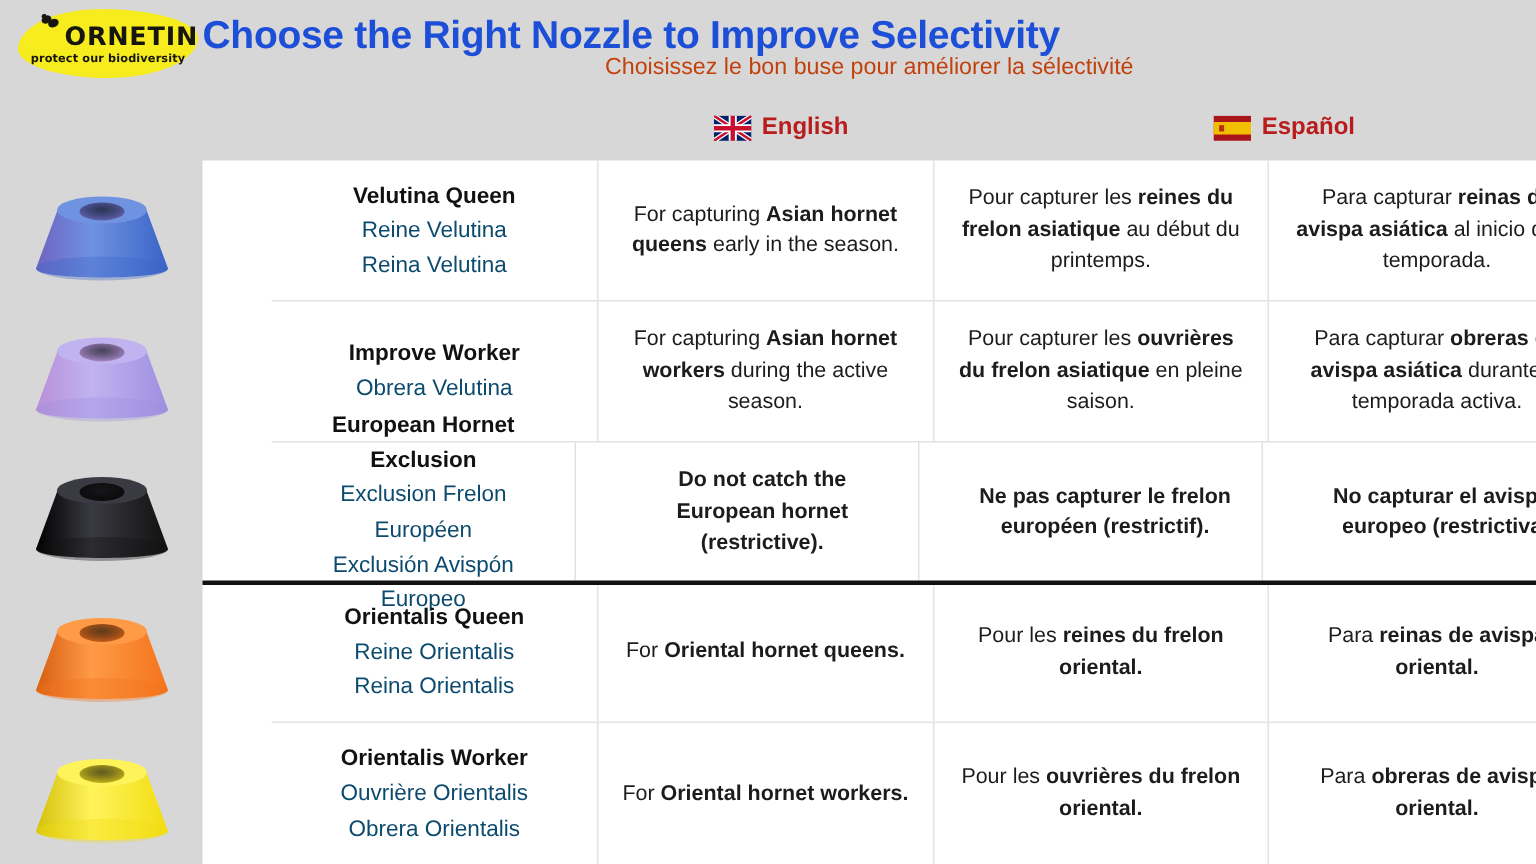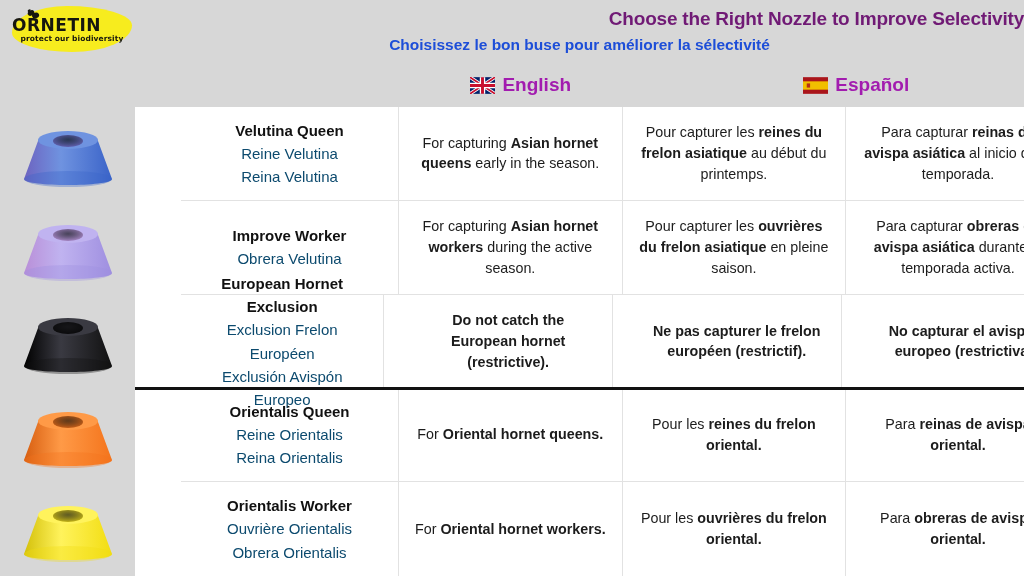--- a/index.html
+++ b/index.html
@@ -14,49 +14,49 @@
 
   
   .logo-wrap { position: absolute; left: 12px; top: 6px; width: 120px; height: 46px; }
   .logo-blob {
     position: absolute; inset: 0;
     background: #f7ec1e;
     border-radius: 46% 54% 50% 50% / 58% 42% 58% 42%;
   }
   .logo-text {
     position: absolute; left: 0; top: 9px; width: 120px;
-    text-align: left;
+    text-align: right;
     font-size: 17px; font-weight: 700; letter-spacing: 0.5px;
     color: #16160f; font-family: "DejaVu Sans", sans-serif;
   }
   .logo-tag {
     position: absolute; left: 0; top: 28px; width: 120px;
     text-align: center;
     font-size: 7.5px; font-weight: 700; letter-spacing: 0.1px;
     color: #16160f; font-family: "DejaVu Sans", sans-serif;
   }
   .logo-bee { position: absolute; left: 13px; top: 3px; }
 
   
   .title {
     position: absolute; left: 135px; top: 8px; width: 889px;
-    text-align: right;
-    font-size: 19px; font-weight: 700; letter-spacing: -0.2px;
-    color: #701a75;
+    text-align: left;
+    font-size: 26px; font-weight: 700; letter-spacing: -0.2px;
+    color: #1d4ed8;
   }
   .subtitle {
     position: absolute; left: 135px; top: 36px; width: 889px;
     text-align: center;
-    font-size: 15.5px; font-weight: 700; color: #1d4ed8;
+    font-size: 15.5px; font-weight: 400; color: #c2410c;
   }
 
   
   .langs { position: absolute; left: 353px; top: 70px; width: 671px; height: 30px; display: flex; }
   .lang-cell { flex: 1 1 0; display: flex; align-items: center; justify-content: center; gap: 7px; }
-  .lang-label { font-size: 19px; font-weight: 700; color: #a21caf; }
+  .lang-label { font-size: 16px; font-weight: 700; color: #b91c1c; }
   .flag { width: 25px; height: 17px; display: block; flex: none; }
 
   
   .table { position: absolute; left: 135px; top: 107px; width: 889px; height: 469px; background: #ffffff; }
   .group { width: 100%; margin-left: 46px; }
   .group-divider { height: 3px; background: #111111; width: 889px; position: absolute; left: 0; }
 
   .row { display: flex; width: 100%; border-bottom: 1px solid #e2e2e2; }
   .row.last { border-bottom: none; }
   .cell {

